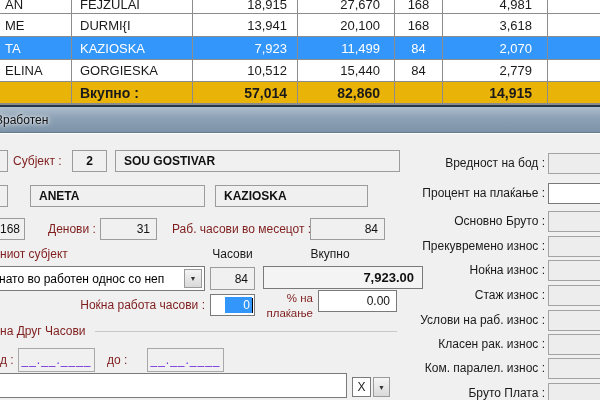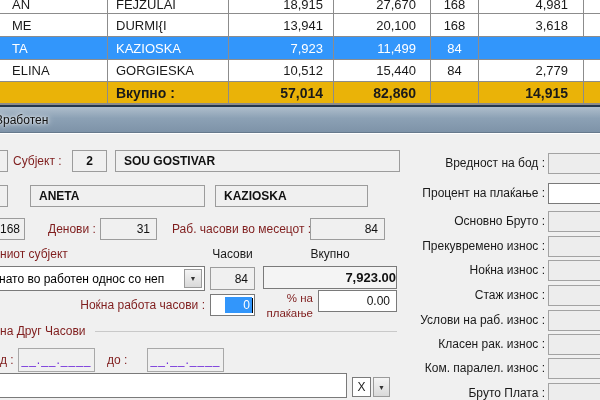--- a/index.html
+++ b/index.html
@@ -3,21 +3,21 @@
 <meta charset="utf-8">
 <style>
   * { margin:0; padding:0; box-sizing:border-box; }
   body { font-family:"Liberation Sans", sans-serif; background:#d0d0d0; }
   .screen { position:relative; width:600px; height:400px; overflow:hidden; background:#fff; }
 
   
   .grid { position:absolute; top:0; left:0; width:600px; }
   .grow { display:flex; width:600px; border-bottom:1px solid #8c8c8c; background:#fff; color:#1a1a1a; font-size:13px; }
   .grow > div { border-right:1px solid #8c8c8c; display:flex; align-items:center; overflow:hidden; white-space:nowrap; }
-  .c1 { width:108px; padding-left:12px; }
+  .c1 { width:72px; padding-left:5px; }
   .c2 { width:121px; padding-left:8px; }
   .c3 { width:105px; justify-content:flex-end; padding-right:10px; }
   .c4 { width:97px;  justify-content:flex-end; padding-right:14px; }
   .c5 { width:48px;  justify-content:center; }
   .c6 { width:105px; justify-content:flex-end; padding-right:15px; }
   .c7 { flex:1; border-right:none !important; }
   .grow.cut { height:14px; }
   .grow.cut > div { align-items:flex-start; }
   .grow.cut > div > span { margin-top:-3px; }
   .grow.norm { height:23px; }
@@ -96,20 +96,21 @@
       <div class="c5">168</div>
       <div class="c6">3,618</div>
       <div class="c7"></div>
     </div>
     <div class="grow norm sel">
       <div class="c1">TA</div>
       <div class="c2">KAZIOSKA</div>
       <div class="c3">7,923</div>
       <div class="c4">11,499</div>
       <div class="c5">84</div>
+      <div class="c6">2,070</div>
       <div class="c7"></div>
     </div>
     <div class="grow norm" style="height:22px">
       <div class="c1">ELINA</div>
       <div class="c2">GORGIESKA</div>
       <div class="c3">10,512</div>
       <div class="c4">15,440</div>
       <div class="c5">84</div>
       <div class="c6">2,779</div>
       <div class="c7"></div>
@@ -148,21 +149,21 @@
 
   <div class="lbl" style="left:0px;top:246px;height:16px;">ниот субјект</div>
   <div class="hdr" style="left:210px;top:247px;width:45px;">Часови</div>
   <div class="hdr" style="left:263px;top:247px;width:134px;">Вкупно</div>
 
   <div class="combo" style="left:-10px;top:266px;width:215px;height:25px;">
     <div class="txt">нато во работен однос со неп</div>
     <div class="drop-btn">▼</div>
   </div>
   <div class="tbox r" style="left:210px;top:267px;width:45px;height:23px;padding-right:6px;">84</div>
-  <div class="tbox bold r" style="left:263px;top:266px;width:134px;height:23px;font-size:13px;border-color:#7a7a7a;background:#f4f4f4;">7,923.00</div>
+  <div class="tbox bold r" style="left:263px;top:266px;width:160px;height:23px;padding-right:8px;font-size:13px;border-color:#7a7a7a;background:#f4f4f4;">7,923.00</div>
 
   <div class="lbl" style="left:40px;top:294px;width:165px;height:22px;justify-content:flex-end;">Ноќна работа часови :</div>
   <div class="tbox white" style="left:210px;top:294px;width:45px;height:22px;justify-content:flex-end;padding-right:1px;">
     <span class="sel-chip">0</span>
     <span class="caret"></span>
   </div>
   <div class="lbl" style="left:256px;top:291px;width:57px;height:32px;display:block;text-align:right;line-height:15px;font-size:11.5px;">
     <span>% на</span><br>
     <span>плаќање</span>
   </div>

